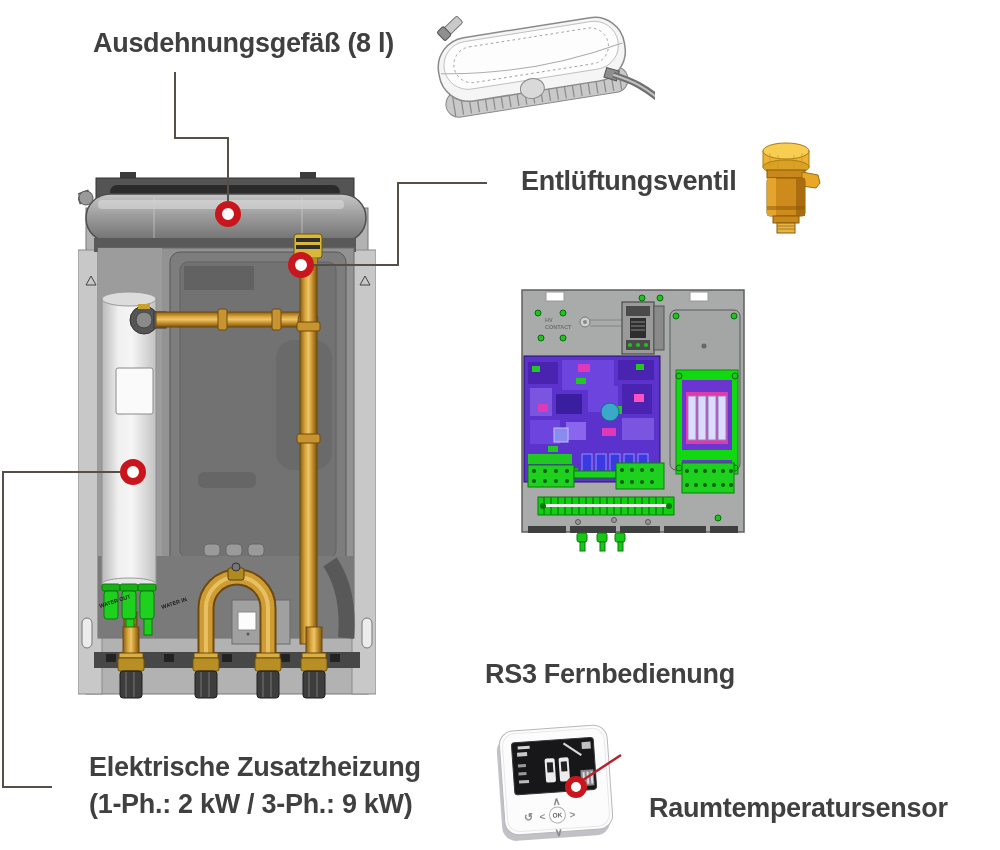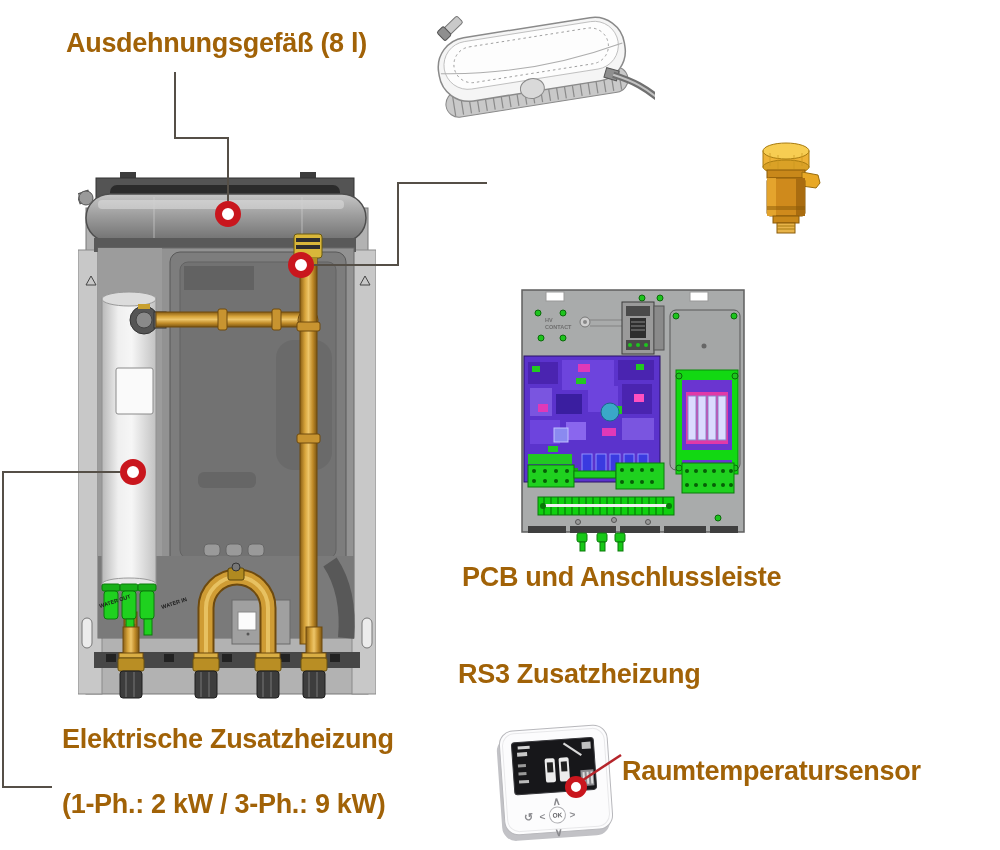--- a/index.html
+++ b/index.html
@@ -2,21 +2,21 @@
 <html><head>
 <meta charset="utf-8">
 <style>
   html,body{margin:0;padding:0;background:#fff;}
   .canvas{
     position:relative;width:1000px;height:850px;background:#ffffff;overflow:hidden;
     font-family:"Liberation Sans", sans-serif;
   }
   .lbl{
     position:absolute;font-weight:bold;font-size:27px;line-height:1.15;
-    color:#a16207;letter-spacing:-0.3px;white-space:nowrap;
+    color:#404040;letter-spacing:-0.3px;white-space:nowrap;margin-left:27px;
   }
   svg{position:absolute;}
   .overlay{left:0;top:0;z-index:10;pointer-events:none;}
   .illus{z-index:2;}
   .lbl{z-index:11;}
 </style>
 </head>
 <body>
 
 <div class="canvas">
@@ -454,19 +454,19 @@
     <polyline points="487,183 398,183 398,265 314,265" fill="none" stroke-width="2" stroke="#554f47"></polyline>
     <polyline points="120,472 3,472 3,787 52,787" fill="none" stroke-width="2" stroke="#554f47"></polyline>
     <line x1="583" y1="780" x2="621" y2="755" stroke-width="2.5" stroke="#b5242a"></line>
     <circle cx="228" cy="214" r="9.5" fill="#fff" stroke-width="7" stroke="#c9161d"></circle>
     <circle cx="301" cy="265" r="9.5" fill="#fff" stroke-width="7" stroke="#c9161d"></circle>
     <circle cx="133" cy="472" r="9.5" fill="#fff" stroke-width="7" stroke="#c9161d"></circle>
     <circle cx="576" cy="787" r="8" fill="#fff" stroke-width="6" stroke="#c9161d"></circle>
   </svg>
 
   <div class="lbl" style="left:66px;top:28px">Ausdehnungsgefäß (8 l)</div>
-  <div class="lbl" style="left:462px;top:562px">PCB und Anschlussleiste</div>
-  <div class="lbl" style="left:458px;top:659px">RS3 Zusatzheizung</div>
-  <div class="lbl" style="left:62px;top:724px">Elektrische Zusatzheizung</div>
+  <div class="lbl" style="left:494px;top:166px">Entlüftungsventil</div>
+  <div class="lbl" style="left:458px;top:659px">RS3 Fernbedienung</div>
+  <div class="lbl" style="left:62px;top:752px">Elektrische Zusatzheizung</div>
   <div class="lbl" style="left:62px;top:789px">(1-Ph.: 2 kW / 3-Ph.: 9 kW)</div>
-  <div class="lbl" style="left:622px;top:756px">Raumtemperatursensor</div>
+  <div class="lbl" style="left:622px;top:793px">Raumtemperatursensor</div>
 
 </div>
 
 </body></html>

